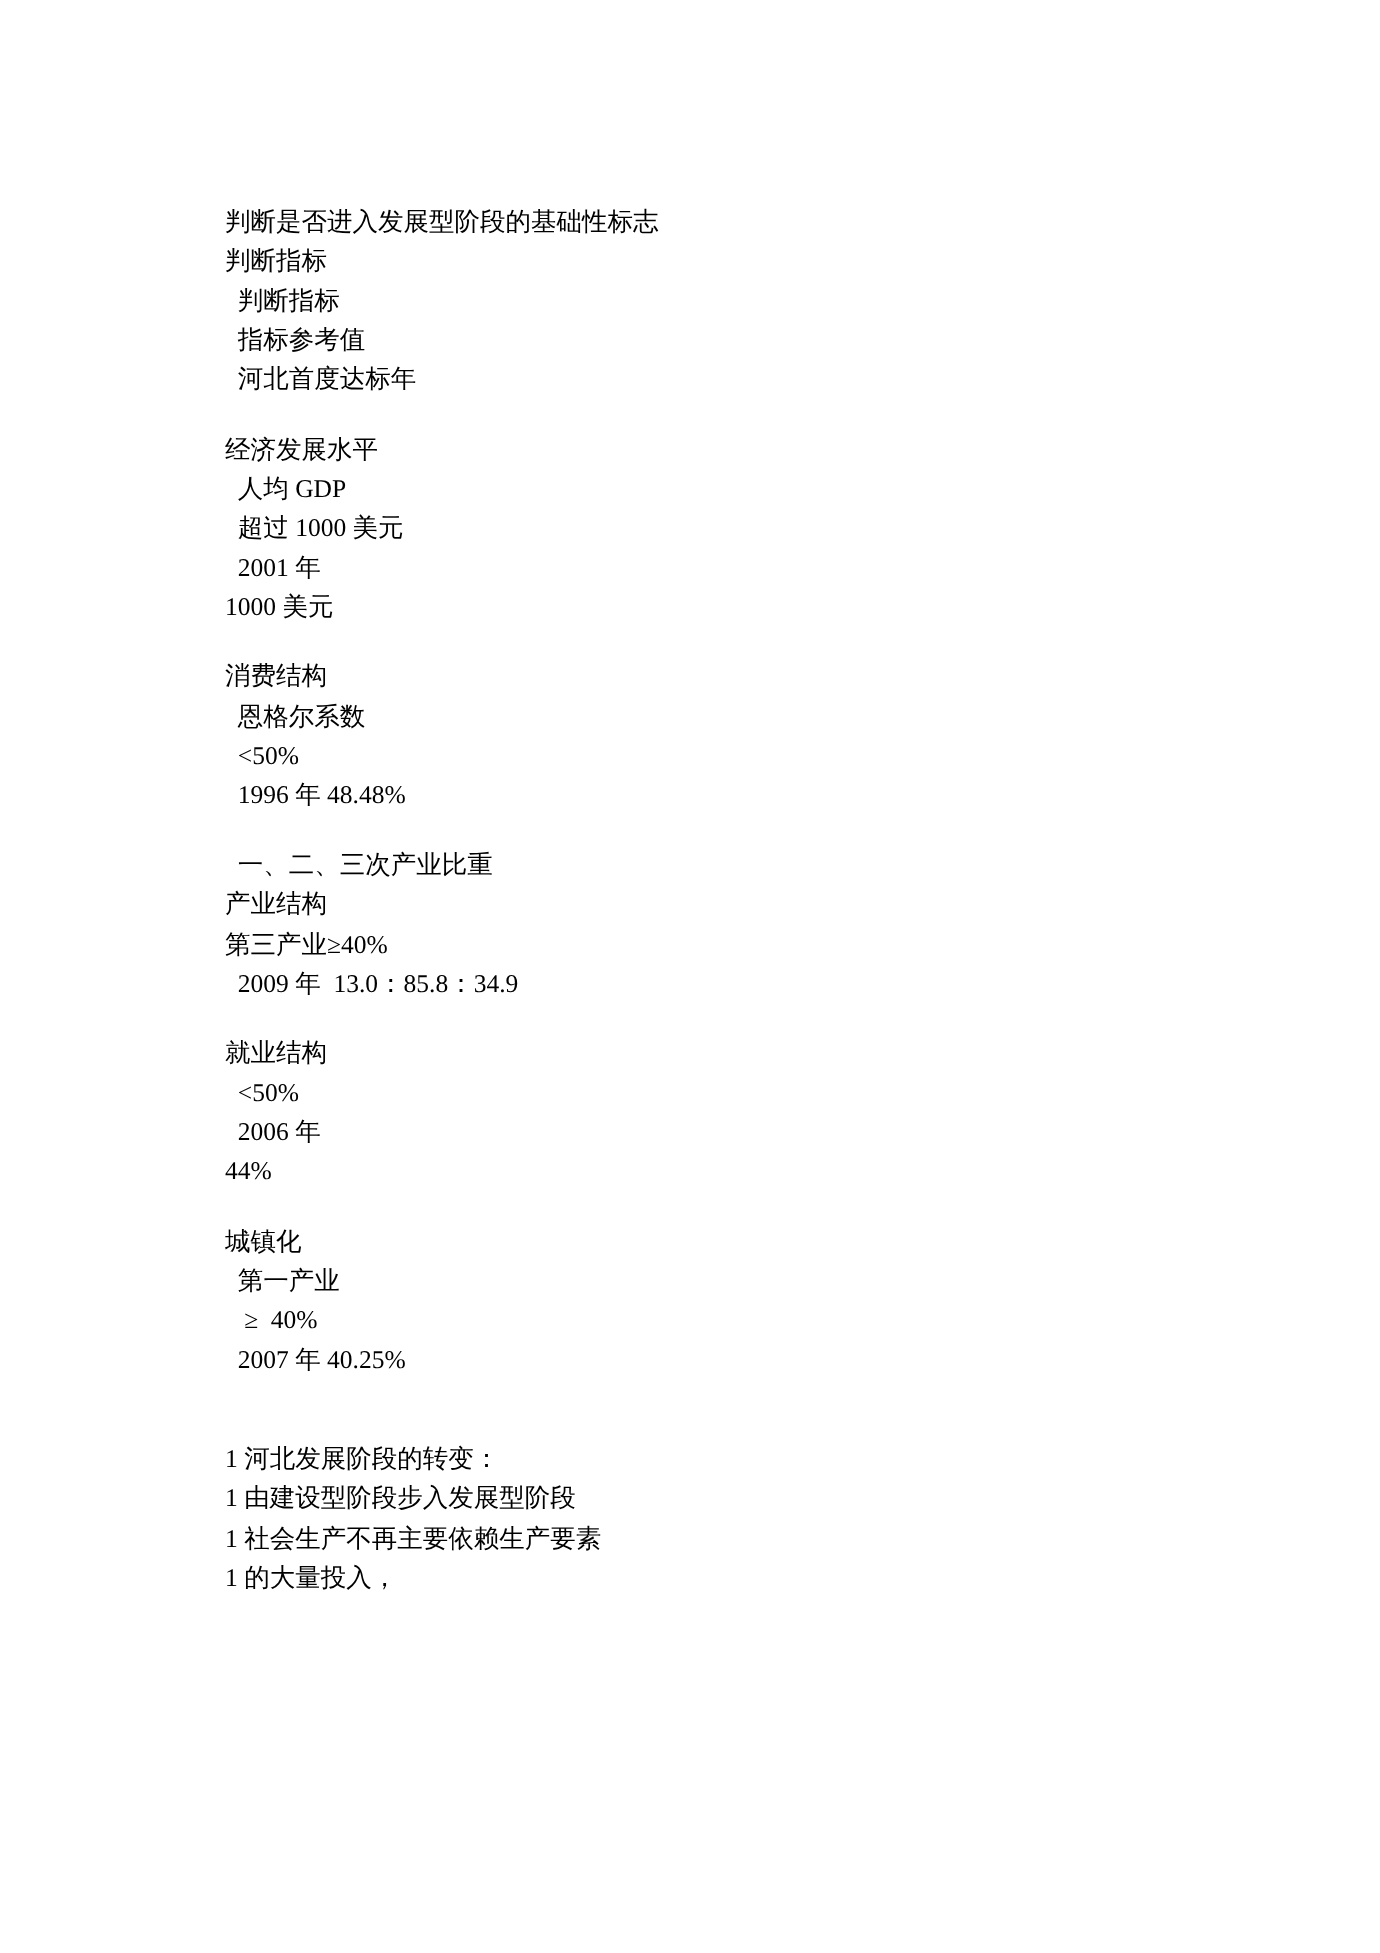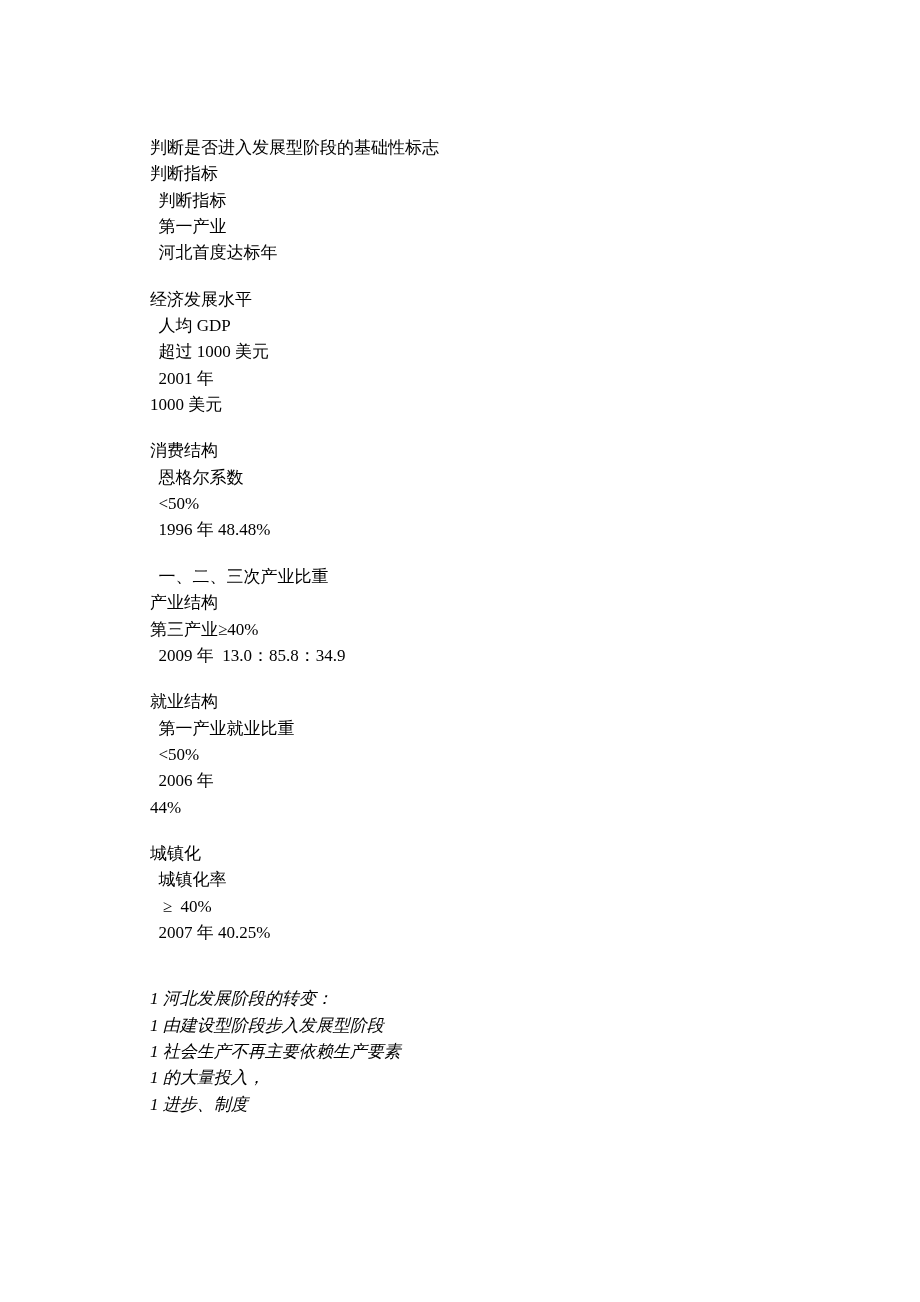--- a/index.html
+++ b/index.html
@@ -18,31 +18,30 @@
       line-height: 1.55;
     }
     .line {
       white-space: pre;
     }
     .section {
       margin-bottom: 20px;
     }
     .section.last {
       margin-bottom: 16px;
-      font-style: italic;
     }
   </style>
 </head>
 <body>
 
 <div class="section">
   <div class="line">判断是否进入发展型阶段的基础性标志</div>
   <div class="line">判断指标</div>
   <div class="line">  判断指标</div>
-  <div class="line">  第一产业</div>
+  <div class="line">  指标参考值</div>
   <div class="line">  河北首度达标年</div>
 </div>
 
 <div class="section">
   <div class="line">经济发展水平</div>
   <div class="line">  人均 GDP</div>
   <div class="line">  超过 1000 美元</div>
   <div class="line">  2001 年</div>
   <div class="line">1000 美元</div>
 </div>
@@ -56,34 +55,32 @@
 
 <div class="section">
   <div class="line">  一、二、三次产业比重</div>
   <div class="line">产业结构</div>
   <div class="line">第三产业≥40%</div>
   <div class="line">  2009 年  13.0：85.8：34.9</div>
 </div>
 
 <div class="section">
   <div class="line">就业结构</div>
-  <div class="line">  第一产业就业比重</div>
   <div class="line">  &lt;50%</div>
   <div class="line">  2006 年</div>
   <div class="line">44%</div>
 </div>
 
 <div class="section">
   <div class="line">城镇化</div>
-  <div class="line">  城镇化率</div>
+  <div class="line">  第一产业</div>
   <div class="line">   ≥  40%</div>
   <div class="line">  2007 年 40.25%</div>
 </div>
 
 <div style="height:20px"></div>
 
 <div class="section last">
   <div class="line">1 河北发展阶段的转变：</div>
   <div class="line">1 由建设型阶段步入发展型阶段</div>
   <div class="line">1 社会生产不再主要依赖生产要素</div>
   <div class="line">1 的大量投入，</div>
-  <div class="line">1 进步、制度</div>
 </div>
 
 </body></html>

